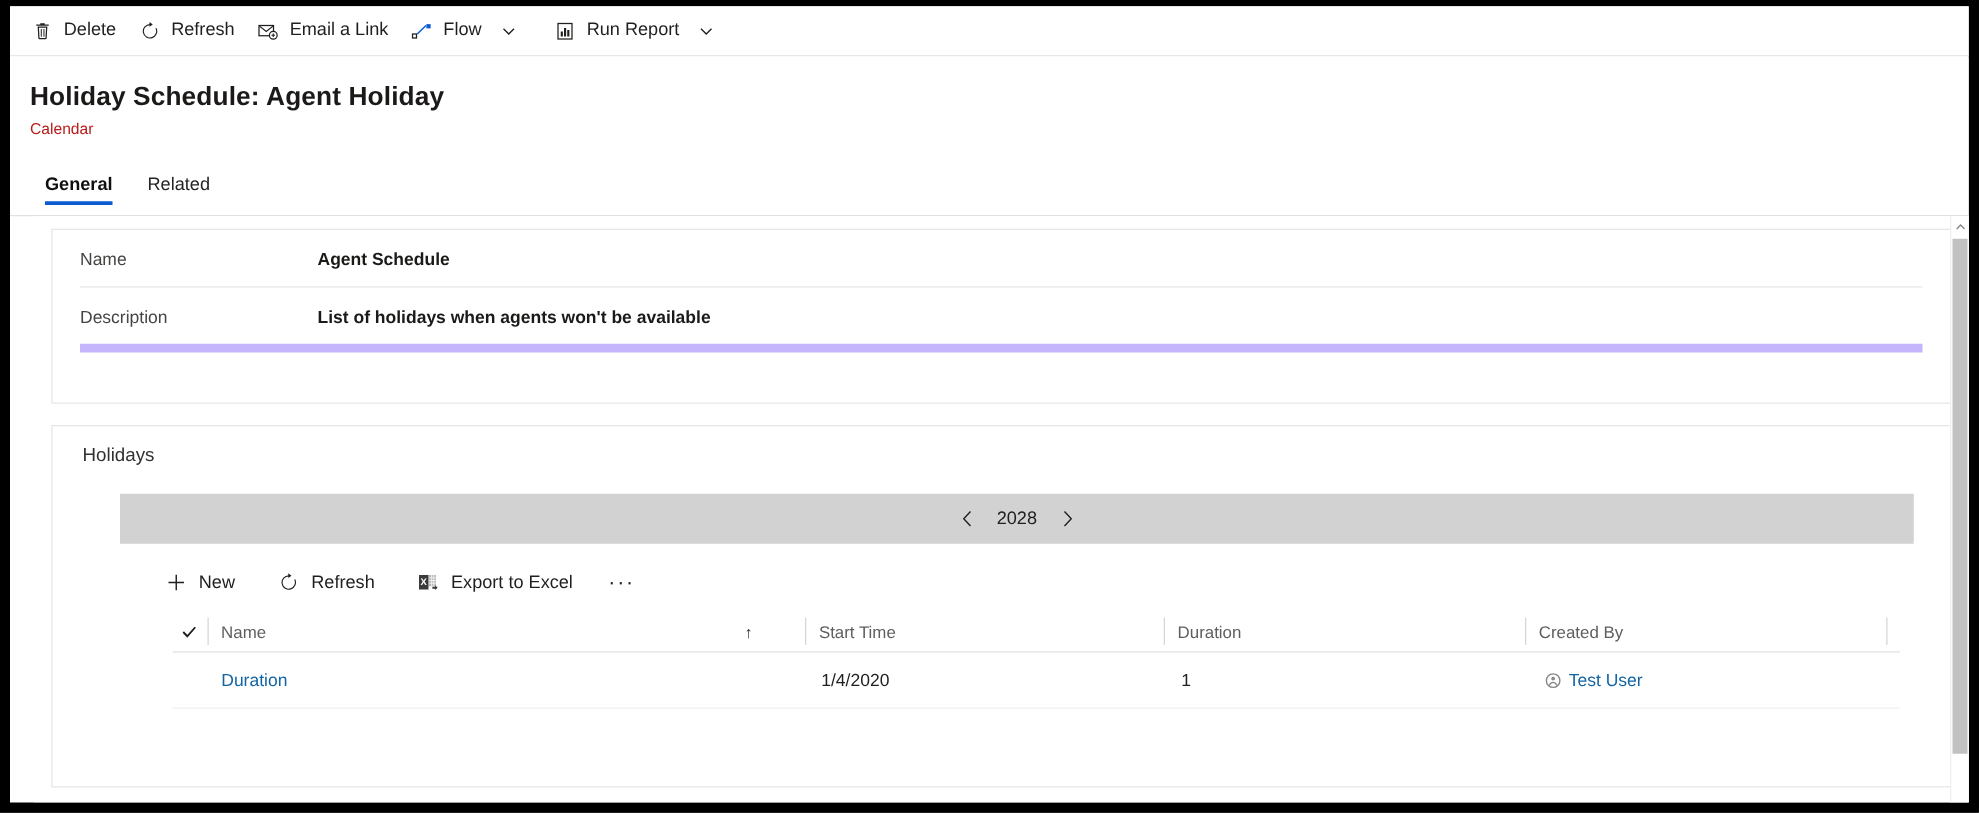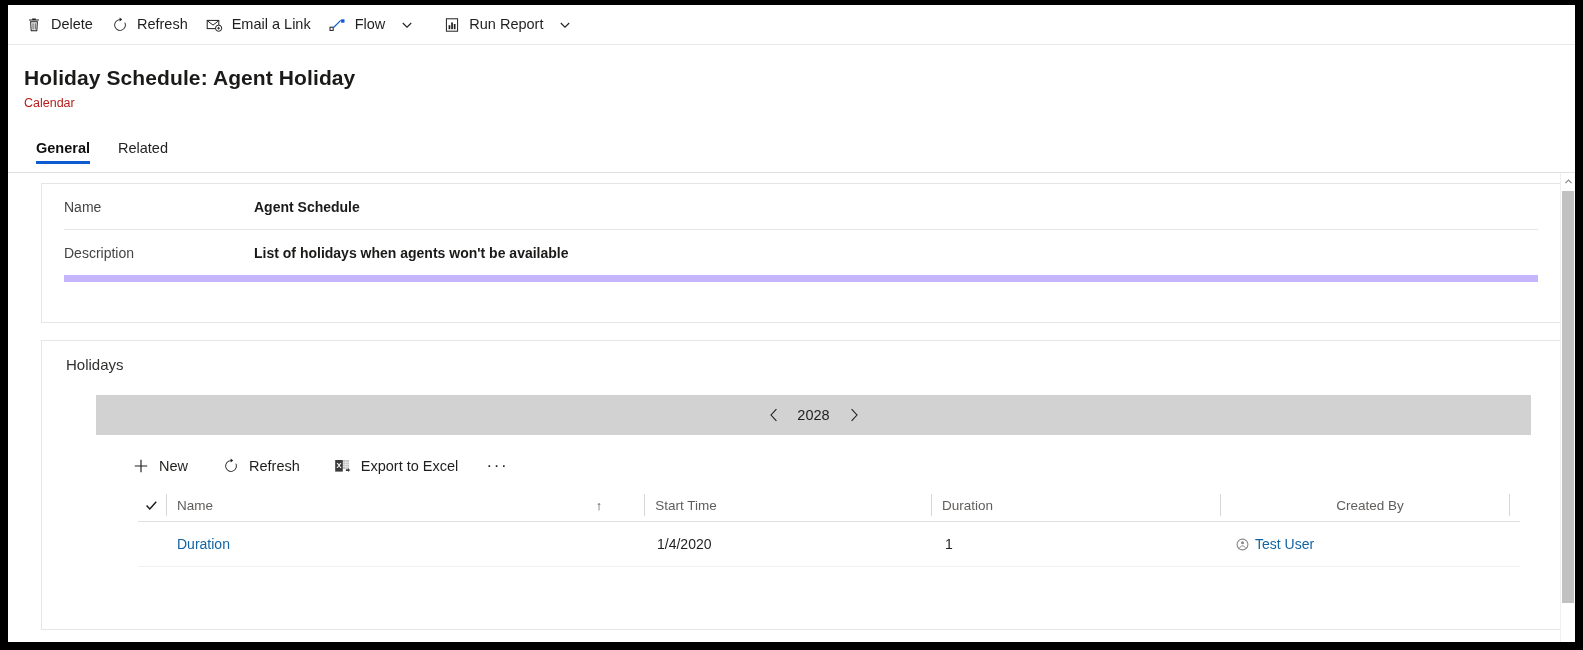--- a/index.html
+++ b/index.html
@@ -293,21 +293,21 @@
   .gh-select {
     width: 28px;
     padding-left: 0;
     justify-content: center;
     color: #201f1e;
     cursor: pointer;
   }
   .gh-name { width: 480px; }
   .gh-start { width: 288px; }
   .gh-duration { width: 290px; }
-  .gh-created { width: 290px; justify-content: center; }
+  .gh-created { width: 290px; }
   .gh-end-divider {
     position: relative;
     width: 6px;
   }
   .gh-end-divider .divider {
     position: absolute;
     left: 0; top: 5px; bottom: 5px;
     width: 1px;
     background: #d6d6d6;
   }

